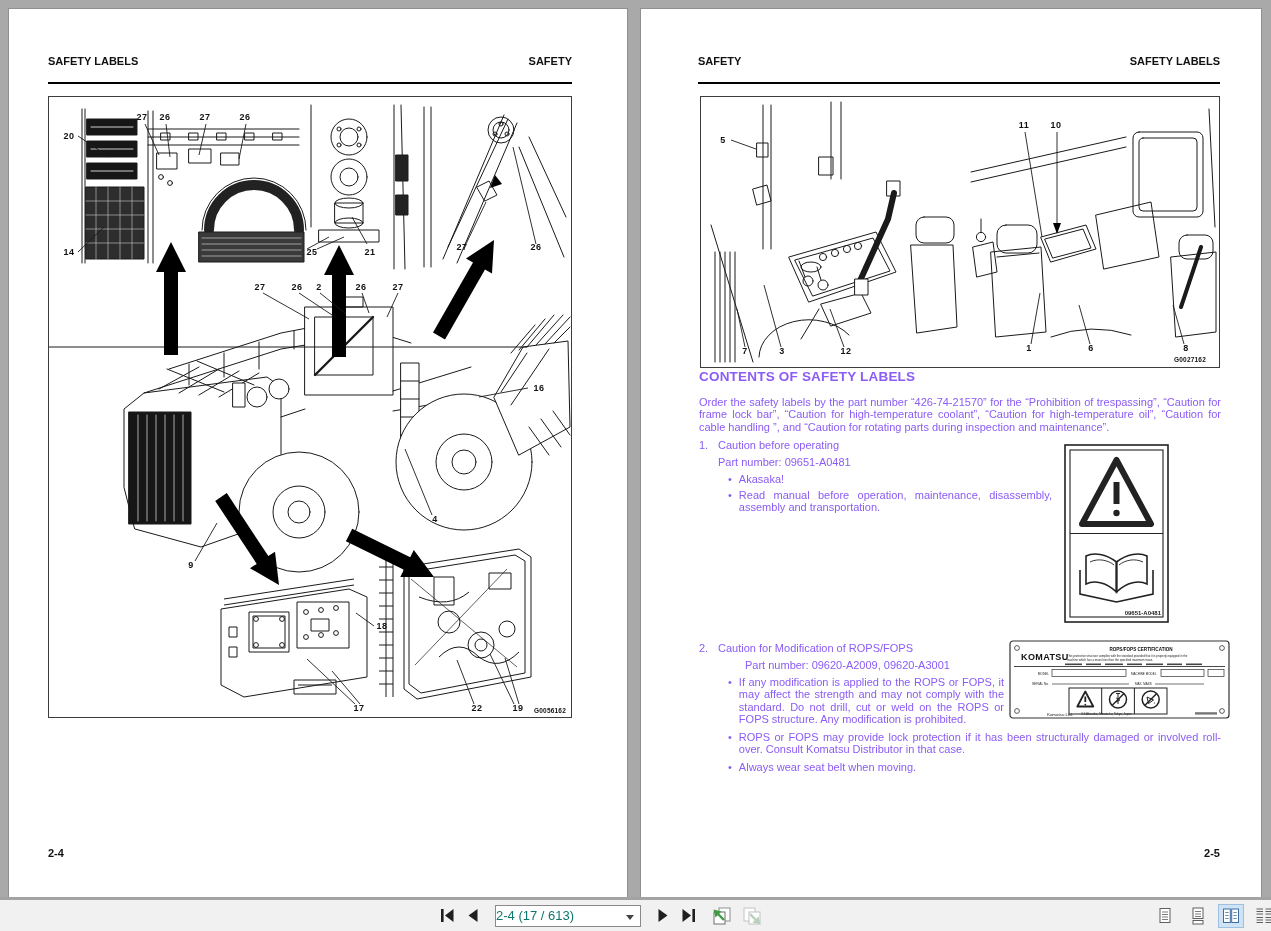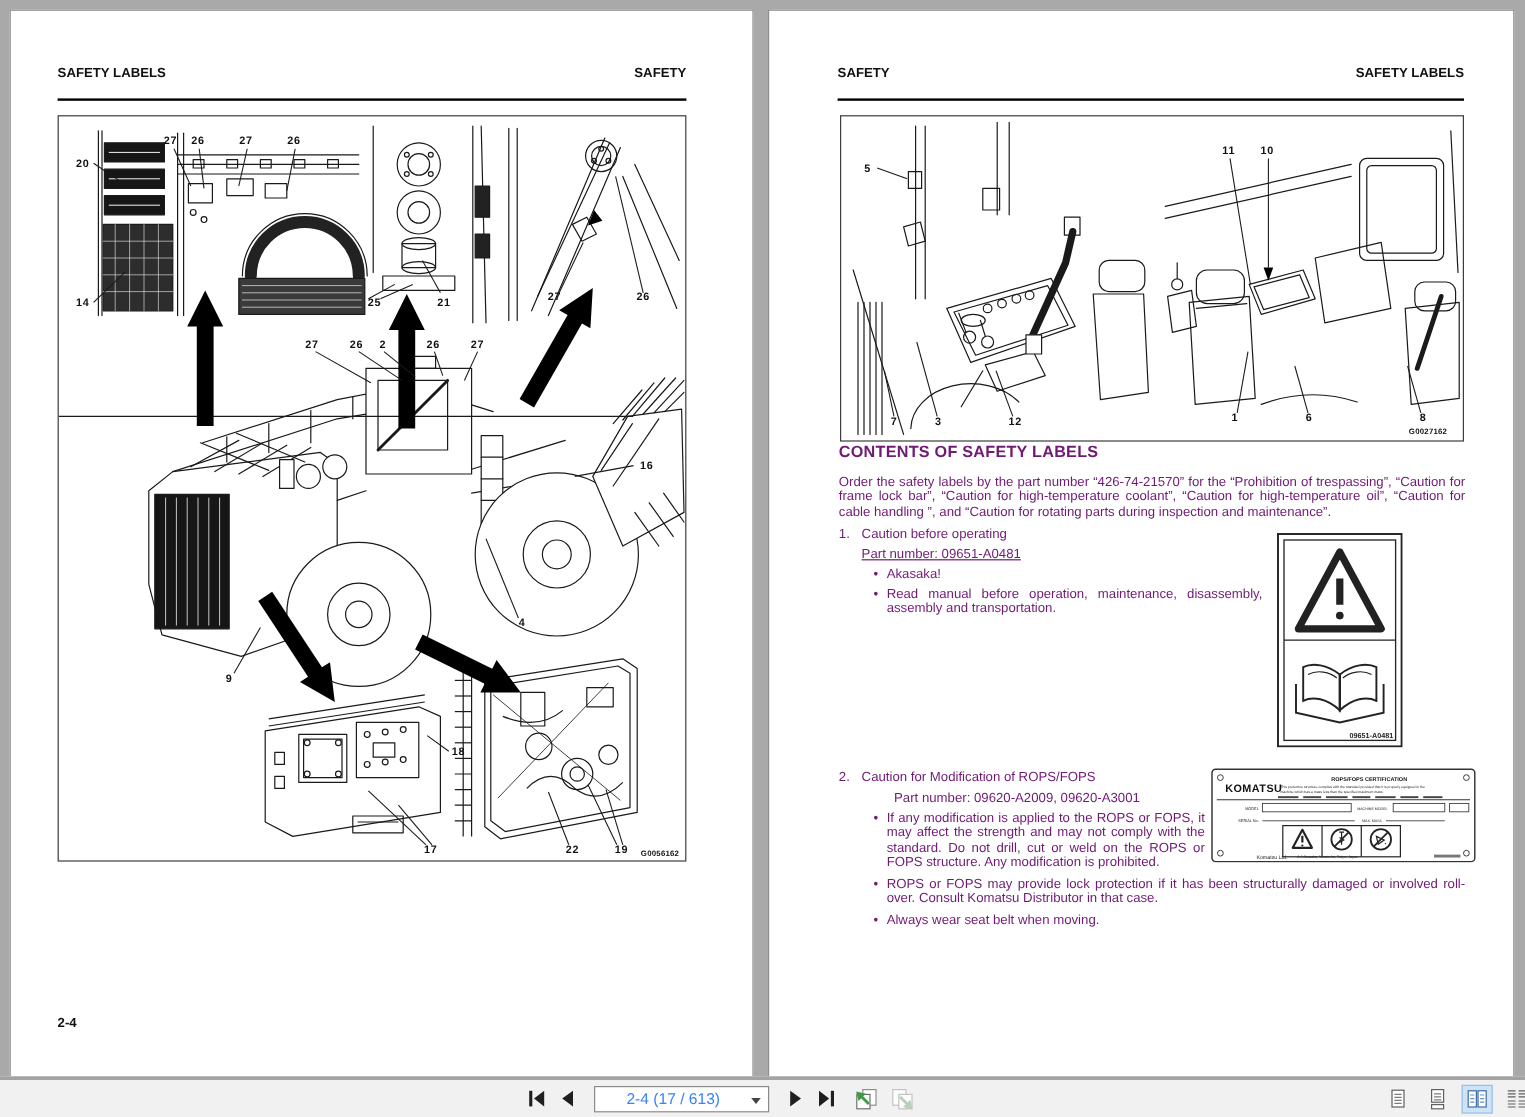--- a/index.html
+++ b/index.html
@@ -12,34 +12,34 @@
   .hdr{position:absolute;top:46px;display:flex;justify-content:space-between;
        font-weight:bold;font-size:11px;color:#111;border-bottom:2px solid #000;padding-bottom:15px;}
   .hdr-l{left:39px;width:524px;}
   .hdr-r{left:57px;width:522px;}
   .figure-frame{position:absolute;border:1px solid #3c3c3c;background:#fff;box-sizing:content-box;}
   .ff-left{left:39px;top:87px;width:522px;height:620px;}
   .ff-right{left:59px;top:87px;width:518px;height:270px;}
   .pagenum{position:absolute;font-weight:bold;font-size:11px;color:#111;}
   .pn-left{left:39px;top:838px;}
   .pn-right{left:57px;width:522px;text-align:right;top:838px;}
-  .rp-text{position:absolute;color:#701a75;font-size:11px;line-height:12.4px;}
+  .rp-text{position:absolute;color:#8b5cf6;font-size:11px;line-height:12.4px;}
   .sect-title{font-weight:bold;font-size:13.5px;letter-spacing:0.2px;}
   .just{text-align:justify;}
   .bullet{display:flex;gap:7px;}
   .bm{flex:0 0 auto;}
   svg text{font-family:"Liberation Sans",sans-serif;}
   .co{font-weight:bold;font-size:9px;letter-spacing:0.6px;fill:#111;text-anchor:middle;}
   .fcode{font-weight:bold;font-size:6.5px;fill:#111;text-anchor:end;letter-spacing:0.2px;}
   .toolbar{position:absolute;left:0;right:0;bottom:0;height:31px;background:#f1f1f1;
            border-top:3px solid #a3a3a3;display:flex;align-items:center;}
   .nav-group{position:absolute;left:434px;display:flex;align-items:center;height:100%;}
   .tbtn{background:none;border:none;padding:2px 3px;margin:0 2px;display:flex;align-items:center;cursor:default;}
   .combo{position:relative;width:146px;height:22px;background:#fff;border:1px solid #8a8a8a;
-         margin:4px 10px;display:flex;align-items:center;font-size:13px;color:#3b82f6;padding-left:26px;box-sizing:border-box;}
+         margin:4px 10px;display:flex;align-items:center;font-size:13px;color:#0f766e;padding-left:0;box-sizing:border-box;}
   .caret{position:absolute;right:6px;top:9px;width:0;height:0;border-left:4px solid transparent;
          border-right:4px solid transparent;border-top:5px solid #444;}
   .viewnav{margin-left:5px;}
   .layout-group{position:absolute;right:-6px;display:flex;align-items:center;gap:7px;height:100%;}
   .lbtn{width:26px;height:24px;display:flex;align-items:center;justify-content:center;
         background:none;border:1px solid transparent;padding:0;}
   .lbtn.active{background:#cfe3f6;border:1px solid #9ebfe0;}
 </style>
 </head>
 <body>
@@ -404,21 +404,21 @@
         <text class="co" x="485" y="254">8</text>
         <text class="fcode" x="505" y="265">G0027162</text>
       </svg>
     </div>
 
     <div class="rp-text sect-title" style="left:58px;top:362px;">CONTENTS OF SAFETY LABELS</div>
     <div class="rp-text just" style="left:58px;top:387px;width:522px;">Order the safety labels by the part number “426-74-21570” for the “Prohibition of trespassing”, “Caution for frame lock bar”, “Caution for high-temperature coolant”, “Caution for high-temperature oil”, “Caution for cable handling ”, and “Caution for rotating parts during inspection and maintenance”.</div>
 
     <div class="rp-text" style="left:58px;top:430px;">1.</div>
     <div class="rp-text" style="left:77px;top:430px;">Caution before operating</div>
-    <div class="rp-text" style="left:77px;top:447px;text-decoration:underline;">Part number: 09651-A0481</div>
+    <div class="rp-text" style="left:77px;top:447px;">Part number: 09651-A0481</div>
     <div class="rp-text bullet" style="left:87px;top:464px;width:322px;">
       <span class="bm">•</span>
       <div class="bt">Akasaka!</div>
     </div>
     <div class="rp-text bullet" style="left:87px;top:480px;width:324px;">
       <span class="bm">•</span>
       <div class="bt just">Read manual before operation, maintenance, disassembly, assembly and transportation.</div>
     </div>
 
     <div style="position:absolute;left:423px;top:435px;">
@@ -507,20 +507,21 @@
           <polygon points="138,57 144.5,60 139.5,63.5" stroke-width="1"></polygon>
           <circle cx="145.5" cy="63" r="0.6" fill="#222" stroke="none"></circle>
           <line x1="135.7" y1="65.5" x2="147.7" y2="53.5" stroke-width="1.5"></line>
         </g>
         <text x="38" y="75.5" style="font-size:4.4px;" fill="#222">Komatsu Ltd.</text>
         <text x="72" y="75.2" style="font-size:3px;" fill="#222">3-6 Akasaka, Minato-ku, Tokyo, Japan</text>
         <rect x="186" y="72.2" width="22" height="2.4" fill="#777" stroke="none"></rect>
       </svg>
     </div>
 
+    <div class="pagenum pn-right">2-5</div>
   </div>
 </div>
 
 <div class="toolbar">
   <div class="nav-group">
     <button class="tbtn">
       <svg width="17" height="15" viewBox="0 0 17 15">
         <rect x="2" y="1" width="2.6" height="13" fill="#1f1f1f"></rect>
         <path d="M14.5,1 L6,7.5 L14.5,14 Z" fill="#1f1f1f"></path>
       </svg>

